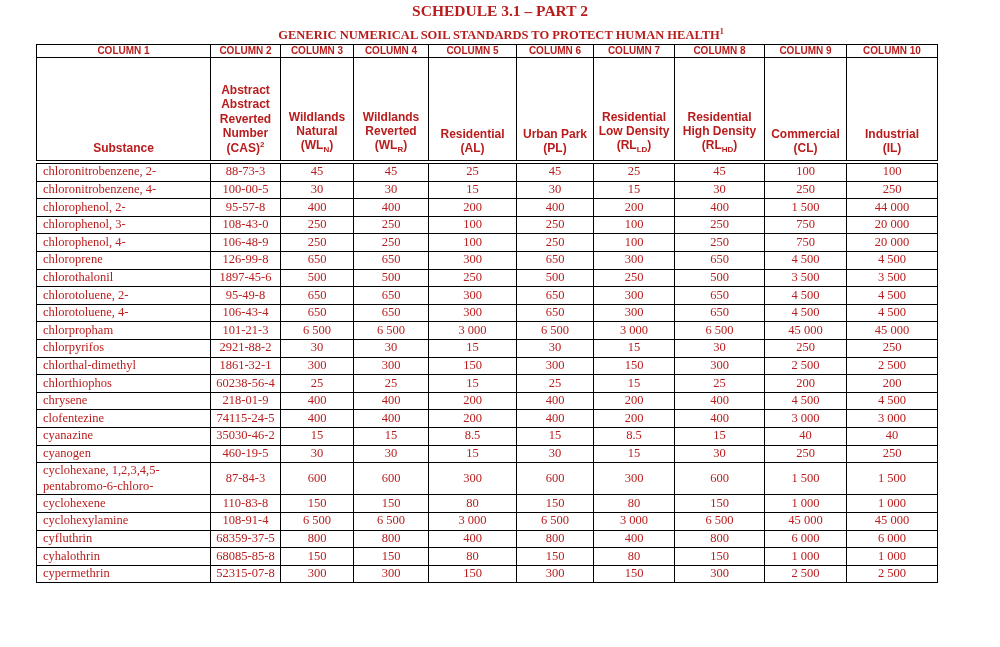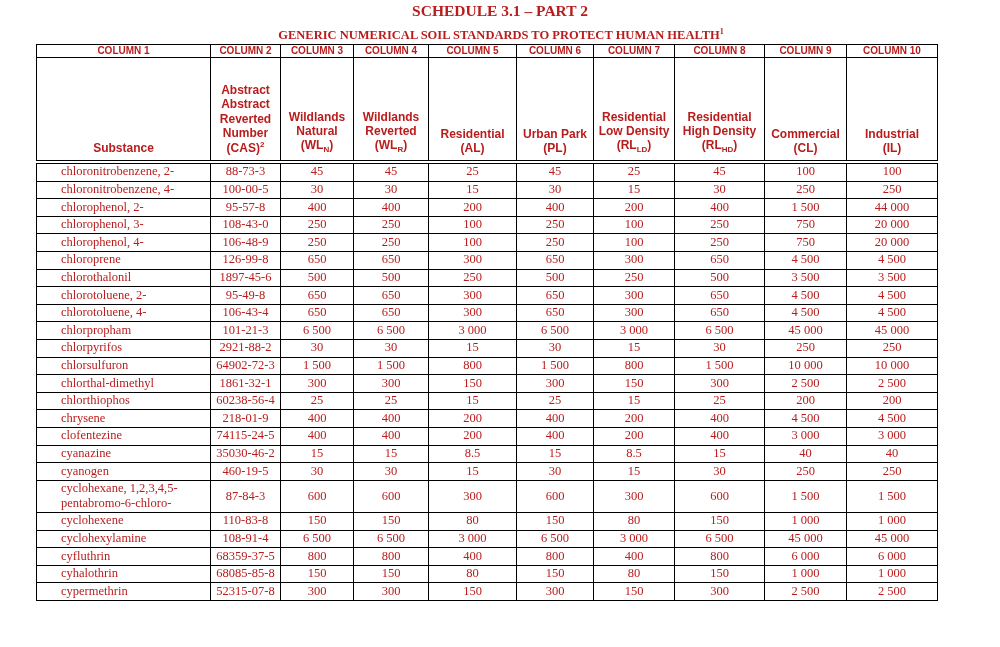--- a/index.html
+++ b/index.html
@@ -64,21 +64,21 @@
   tbody td {
     font-family: "Liberation Serif", serif;
     font-size: 12.5px;
     height: 16.6px;
     padding: 0 2px;
     text-align: center;
     line-height: 1.25;
   }
   tbody td.substance {
     text-align: left;
-    padding-left: 24px;
+    padding-left: 6px;
     padding-right: 4px;
   }
 </style>
 </head>
 <body>
 
 <div class="page">
 
   <div class="title">SCHEDULE 3.1 – PART 2</div>
 
@@ -286,32 +286,20 @@
           <td>30</td>
           <td>30</td>
           <td>15</td>
           <td>30</td>
           <td>15</td>
           <td>30</td>
           <td>250</td>
           <td>250</td>
         </tr>
         <tr>
-          <td class="substance">chlorsulfuron</td>
-          <td>64902-72-3</td>
-          <td>1 500</td>
-          <td>1 500</td>
-          <td>800</td>
-          <td>1 500</td>
-          <td>800</td>
-          <td>1 500</td>
-          <td>10 000</td>
-          <td>10 000</td>
-        </tr>
-        <tr>
           <td class="substance">chlorthal-dimethyl</td>
           <td>1861-32-1</td>
           <td>300</td>
           <td>300</td>
           <td>150</td>
           <td>300</td>
           <td>150</td>
           <td>300</td>
           <td>2 500</td>
           <td>2 500</td>

